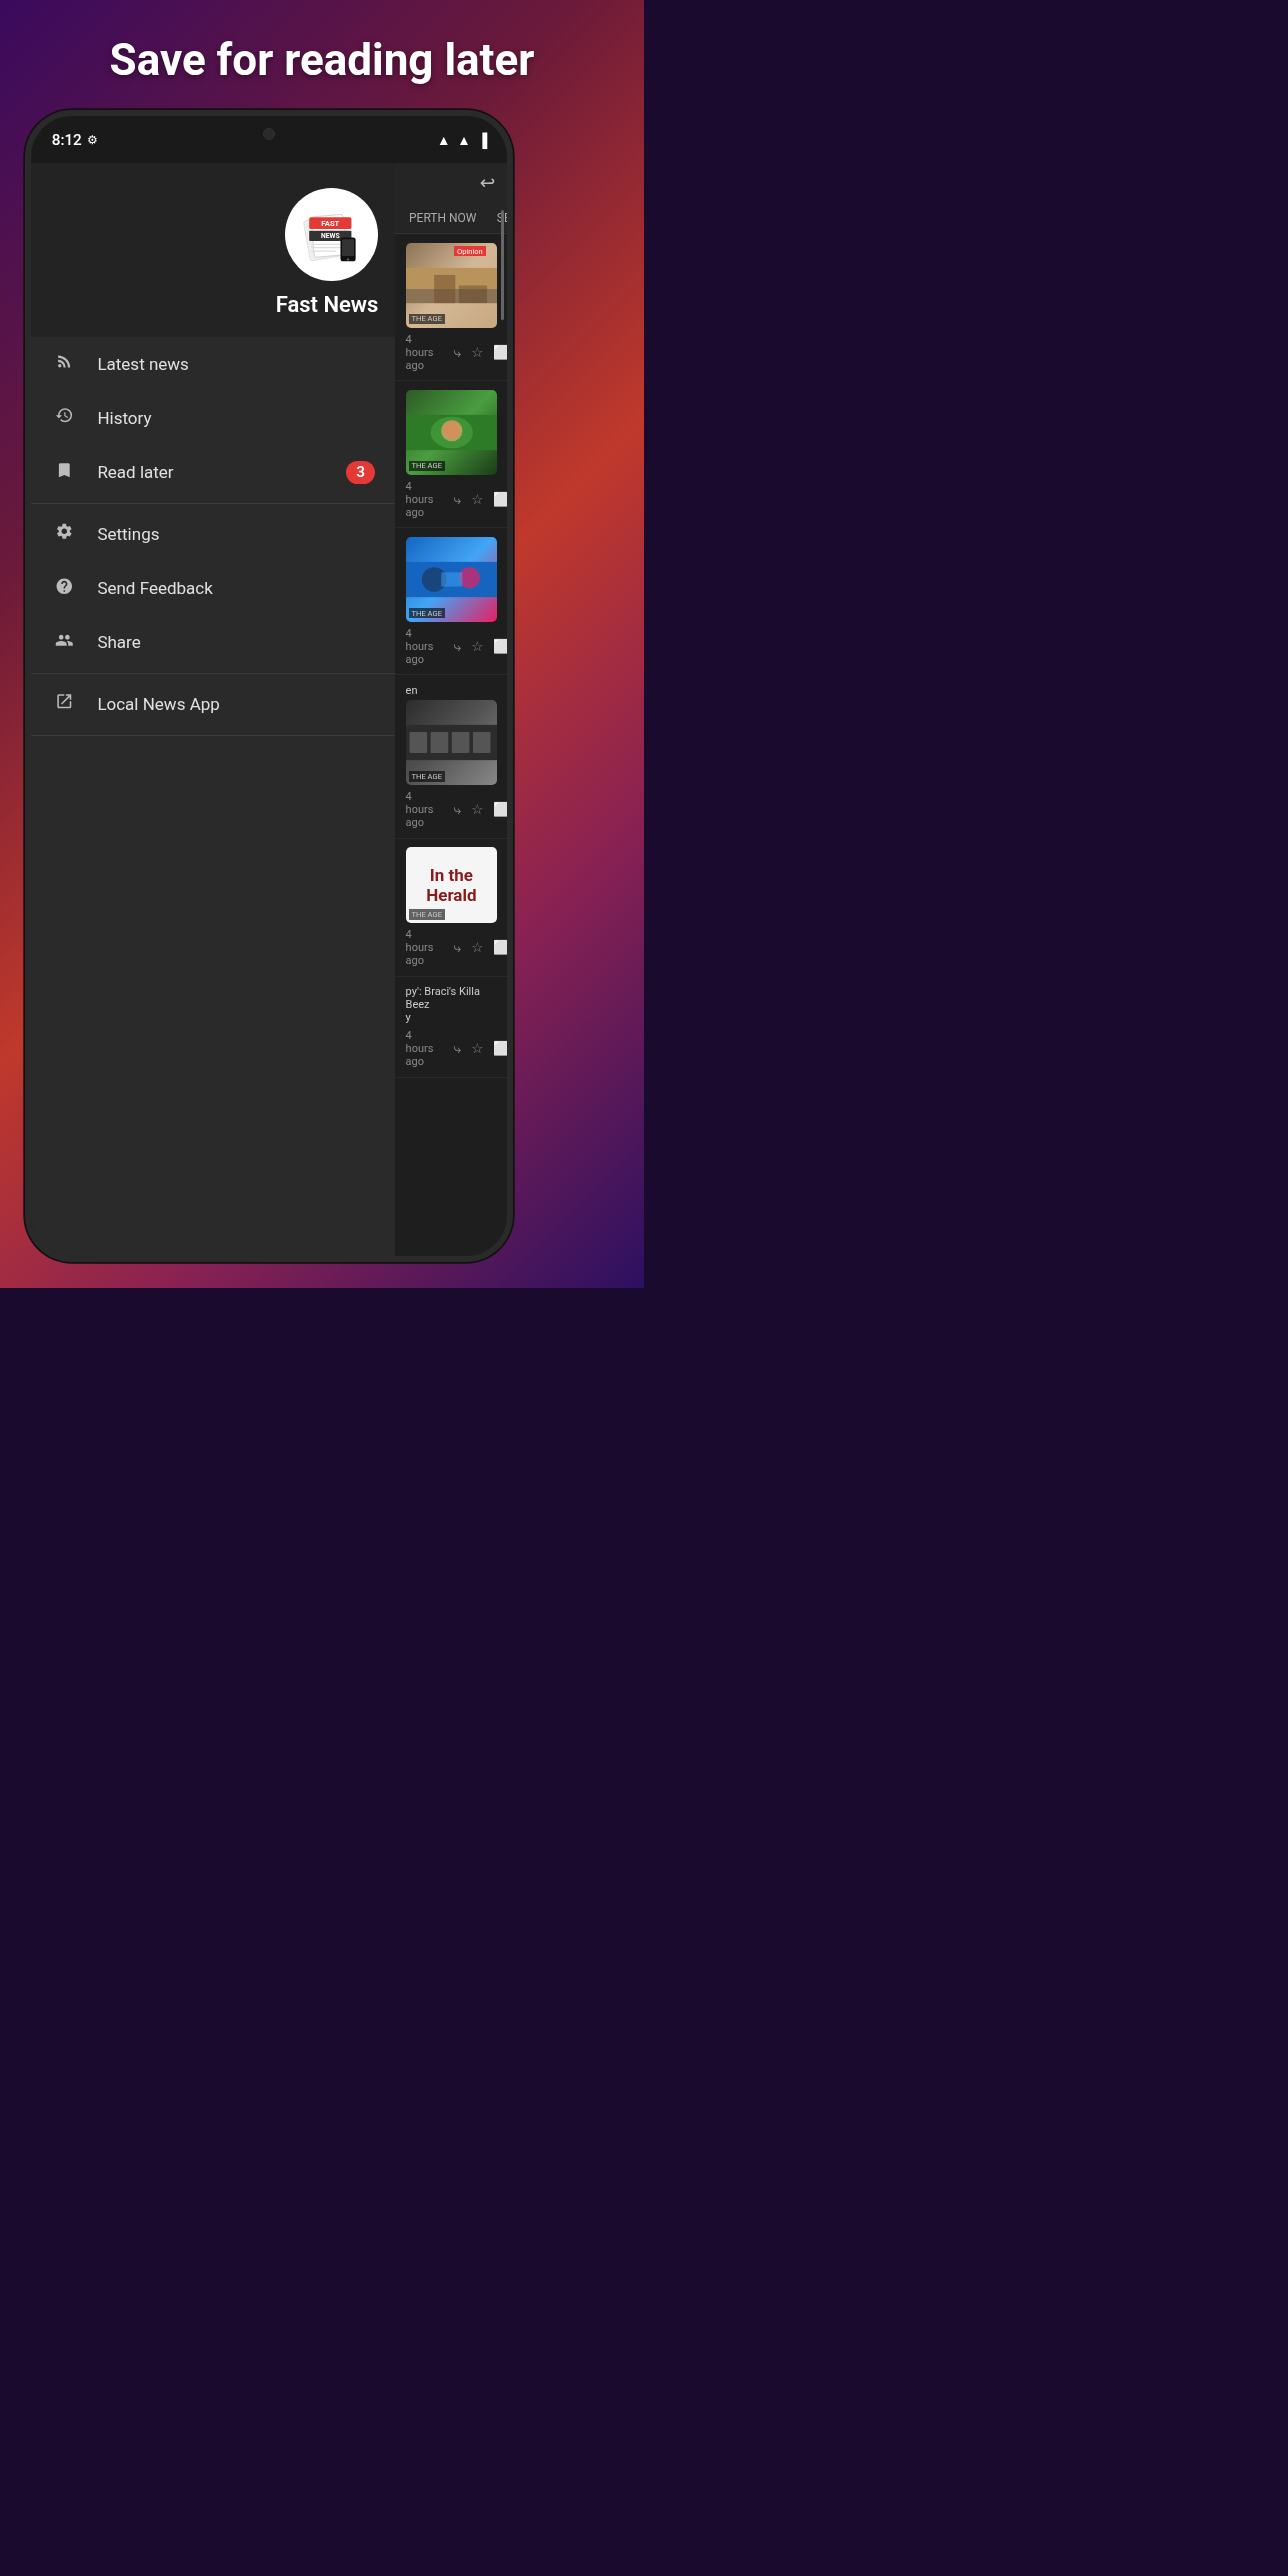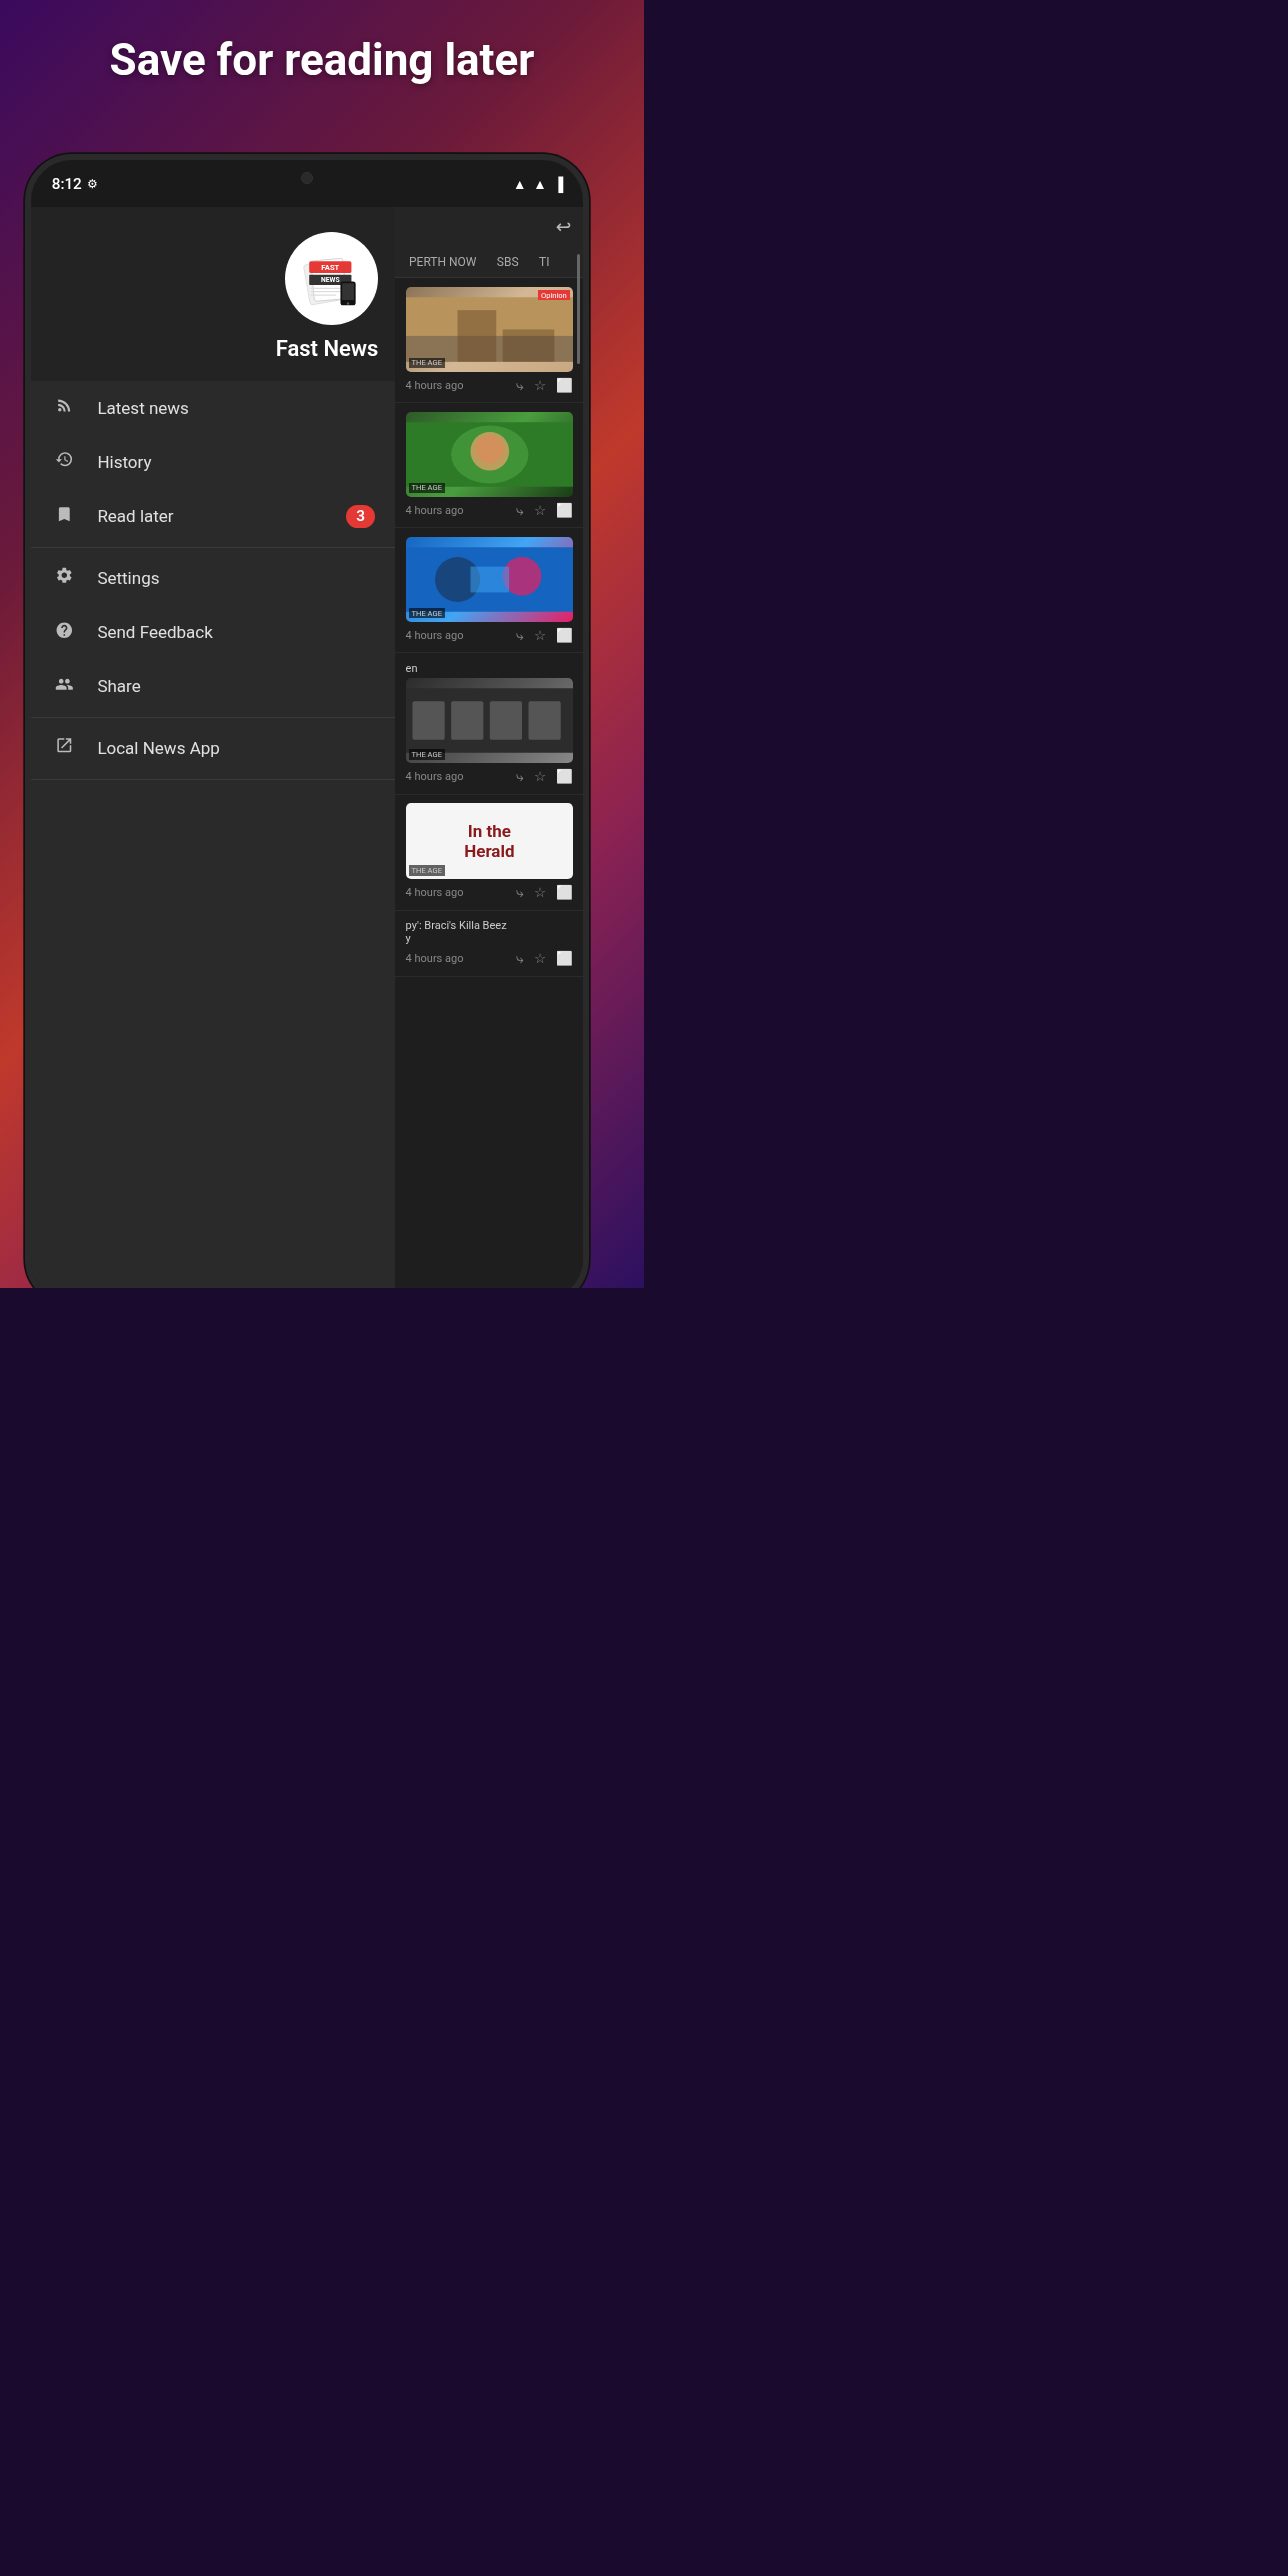--- a/index.html
+++ b/index.html
@@ -32,29 +32,28 @@
       font-weight: 700;
       z-index: 10;
       text-shadow: 0 1.7px 6.8px rgba(0,0,0,0.4);
     }
 
     
     .phone-frame {
       position: absolute;
       top: 110px;
       left: 25.4px;
-      width: 564px;
+      width: 488px;
       height: 1152px;
       border-radius: 47px;
       background: #1c1c1c;
       border: 6.8px solid #2a2a2a;
       box-shadow: 0 0 0 1.7px #111, inset 0 0 0 1.7px #333;
       overflow: hidden;
       z-index: 5;
-      margin-top: 44px;
     }
 
     
     .phone-top-bar {
       height: 47px;
       background: #1a1a1a;
       display: flex;
       align-items: center;
       justify-content: space-between;
       padding: 0 20.3px;
@@ -281,21 +280,21 @@
       left: 3.4px;
       background: rgba(0,0,0,0.6);
       color: #ccc;
       font-size: 7.6px;
       padding: 0.8px 2.5px;
     }
 
     .opinion-badge {
       position: absolute;
       top: 3.4px;
-      right: 3px;
+      right: 11px;
       background: #e53935;
       color: white;
       font-size: 7.6px;
       padding: 0.8px 3.4px;
     }
 
     
     .thumb-1 { background: linear-gradient(135deg, #8B7355 0%, #D4B896 50%, #C8A882 100%); }
     .thumb-2 { background: linear-gradient(135deg, #2d5a27 0%, #4a9e3f 50%, #1a3d16 100%); }
     .thumb-3 { background: linear-gradient(135deg, #1565c0 0%, #42a5f5 50%, #e91e63 100%); }

